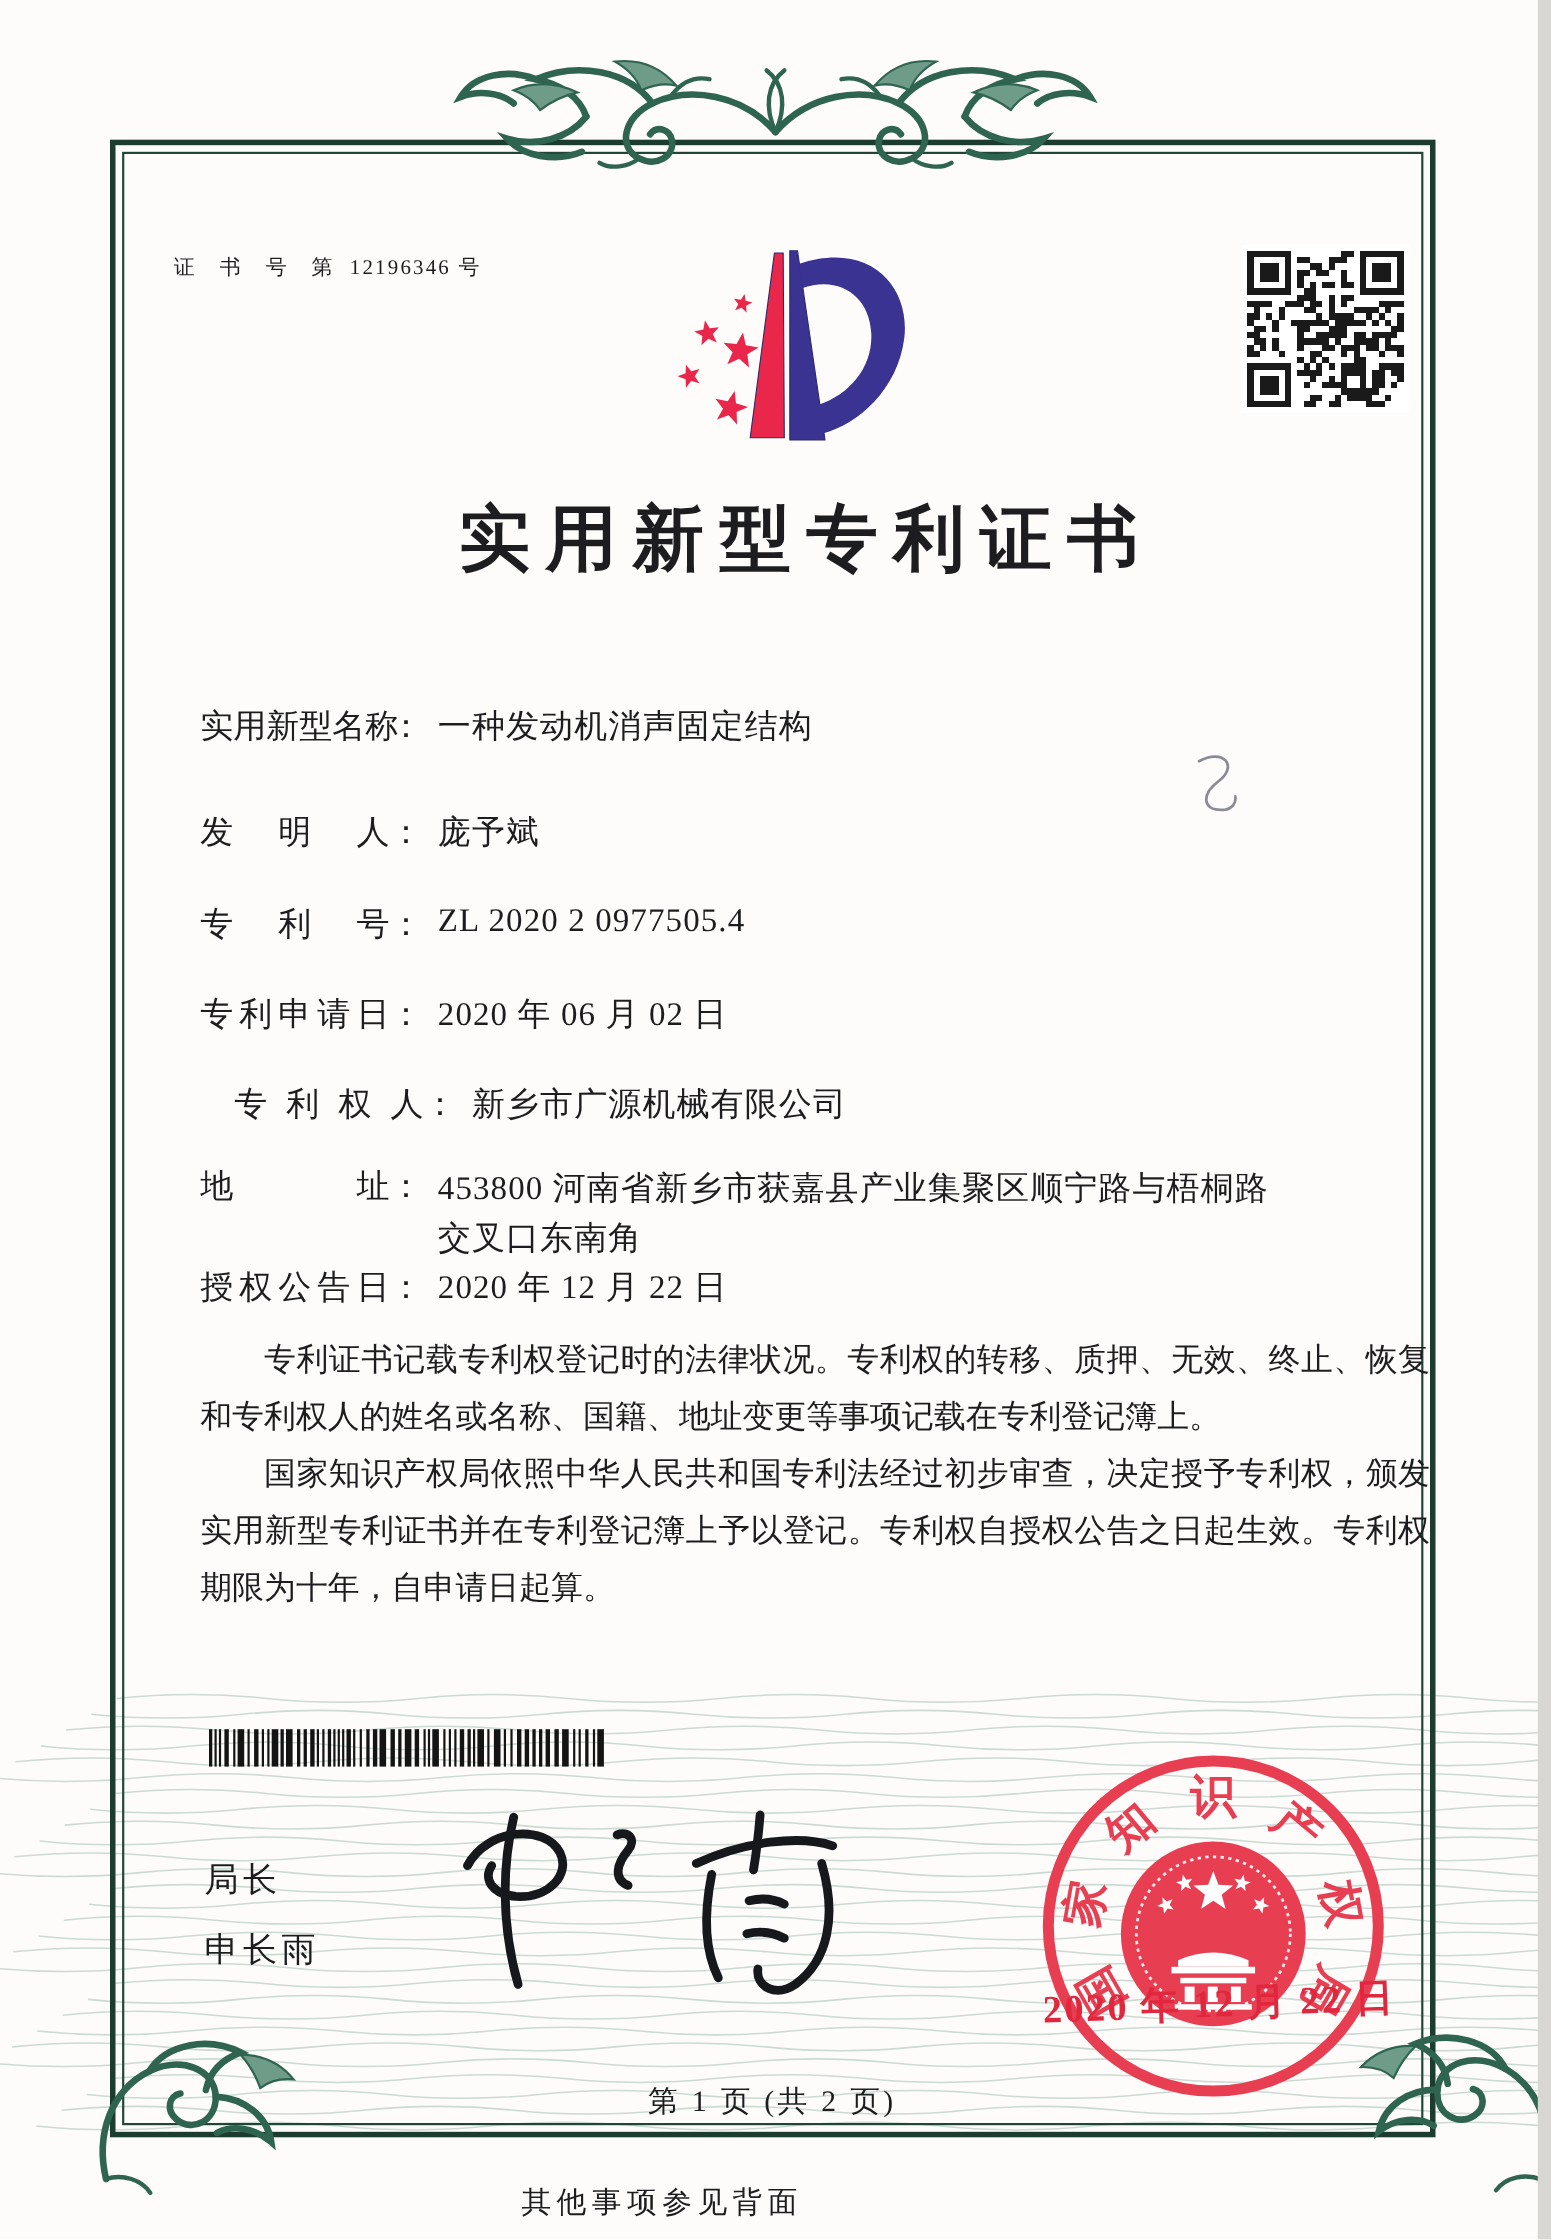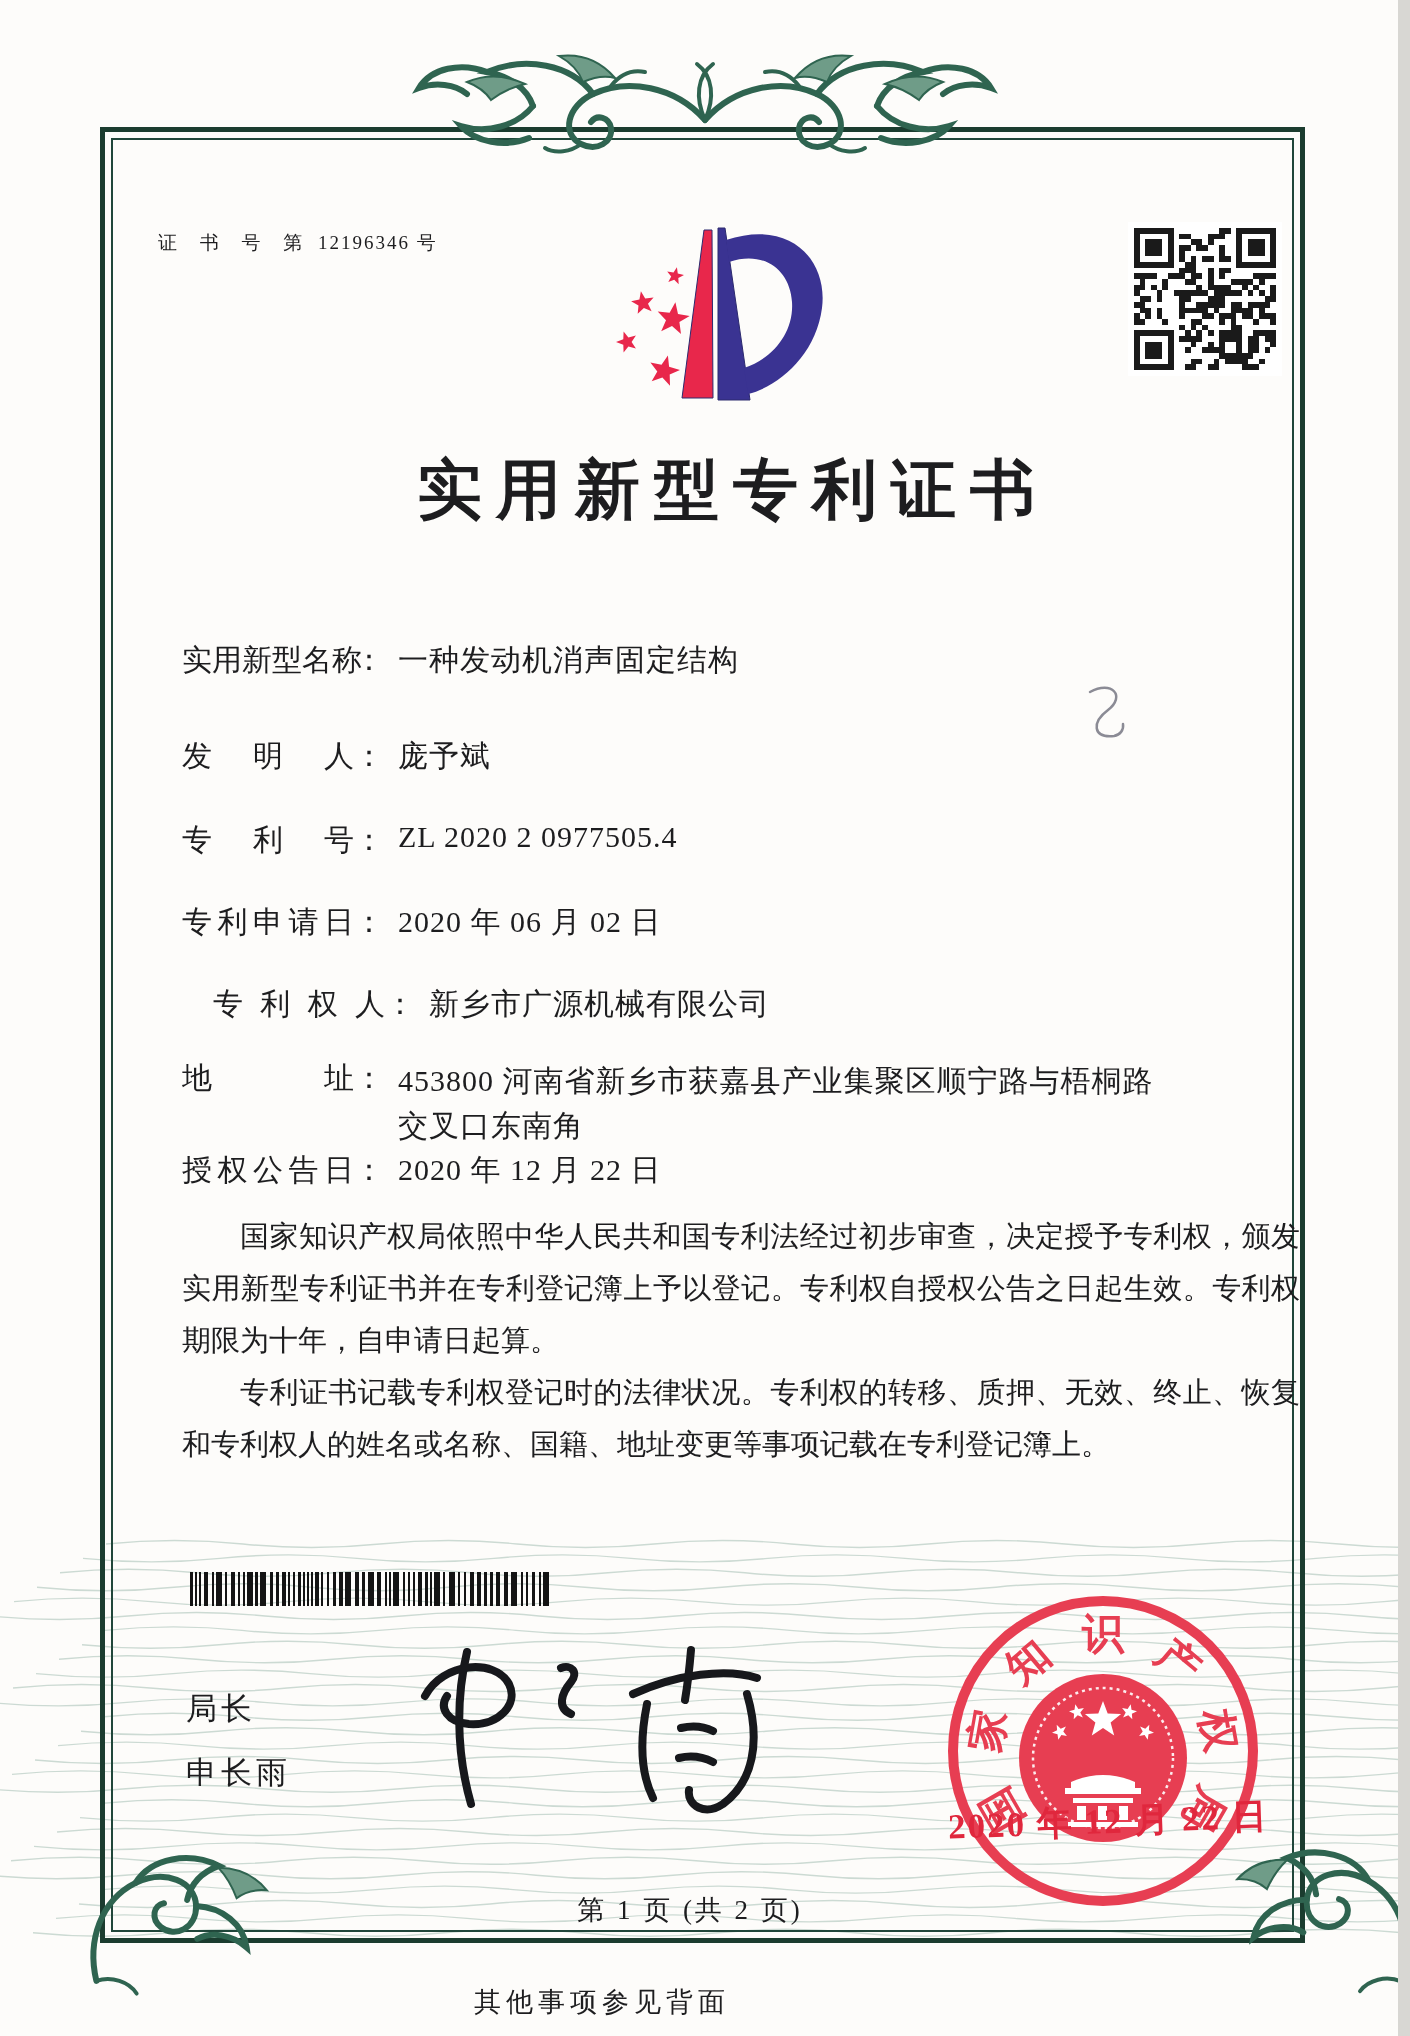--- a/index.html
+++ b/index.html
@@ -22,21 +22,21 @@
   .colon{display:inline-block;margin-right:14px;}
   .val{display:inline-block;vertical-align:top;letter-spacing:1px;}
   .val.wrap{white-space:normal;width:772px;line-height:45px;}
   .pair2{position:absolute;left:540px;top:0;white-space:nowrap;}
   
   .paras{left:182px;top:1210px;width:1118px;font-size:29px;line-height:52px;text-align:justify;}
   .paras p{margin:0;text-indent:2em;}
   
   .signer{left:186px;font-size:31px;letter-spacing:4px;}
   .seal-date{left:948px;top:1798px;font-size:35px;color:#e0273d;letter-spacing:2px;transform:rotate(-2deg);white-space:nowrap;font-weight:600;}
-  .page-info{left:0;top:1892px;width:1380px;text-align:center;font-size:27px;letter-spacing:3px;}
+  .page-info{left:12px;top:1892px;width:1380px;text-align:center;font-size:27px;letter-spacing:3px;}
   .back-note{left:0;top:1984px;width:1204px;text-align:center;font-size:27px;letter-spacing:5px;}
   svg{display:block;overflow:visible;}
 </style>
 </head>
 <body>
 
 <div class="abs paper"></div>
 
 <svg class="abs" id="waves" style="left:106px;top:1538px;" width="1196" height="402" viewBox="0 0 1196 402">
     <path d="M0 6.0 q 68.5 -7 137 0 q 68.5 7 137 0 q 68.5 -7 137 0 q 68.5 7 137 0 q 68.5 -7 137 0 q 68.5 7 137 0 q 68.5 -7 137 0 q 68.5 7 137 0 q 68.5 -7 137 0 q 68.5 7 137 0" fill="none" stroke="#ccdad3" stroke-width="1.4"></path>
@@ -169,22 +169,22 @@
   <span class="lab">专利权人</span><span class="colon">：</span><span class="val">新乡市广源机械有限公司</span>
 </div>
 <div class="abs row" style="top:1058px;">
   <span class="lab">地址</span><span class="colon">：</span><span class="val wrap">453800 河南省新乡市获嘉县产业集聚区顺宁路与梧桐路交叉口东南角</span>
 </div>
 <div class="abs row" style="top:1150px;">
   <span class="lab">授权公告日</span><span class="colon">：</span><span class="val">2020 年 12 月 22 日</span>
 </div>
 
 <div class="abs paras">
+  <p>专利证书记载专利权登记时的法律状况。专利权的转移、质押、无效、终止、恢复和专利权人的姓名或名称、国籍、地址变更等事项记载在专利登记簿上。</p>
   <p>国家知识产权局依照中华人民共和国专利法经过初步审查，决定授予专利权，颁发实用新型专利证书并在专利登记簿上予以登记。专利权自授权公告之日起生效。专利权期限为十年，自申请日起算。</p>
-  <p>专利证书记载专利权登记时的法律状况。专利权的转移、质押、无效、终止、恢复和专利权人的姓名或名称、国籍、地址变更等事项记载在专利登记簿上。</p>
 </div>
 
 <svg class="abs" id="barcode" style="left:190px;top:1572px;" width="366" height="34" viewBox="0 0 366 34">
     <rect x="0" y="0" width="3" height="34" fill="#141414"></rect>
     <rect x="5" y="0" width="2" height="34" fill="#141414"></rect>
     <rect x="9" y="0" width="2" height="34" fill="#141414"></rect>
     <rect x="14" y="0" width="4" height="34" fill="#141414"></rect>
     <rect x="22" y="0" width="2" height="34" fill="#141414"></rect>
     <rect x="26" y="0" width="6" height="34" fill="#141414"></rect>
     <rect x="35" y="0" width="2" height="34" fill="#141414"></rect>

